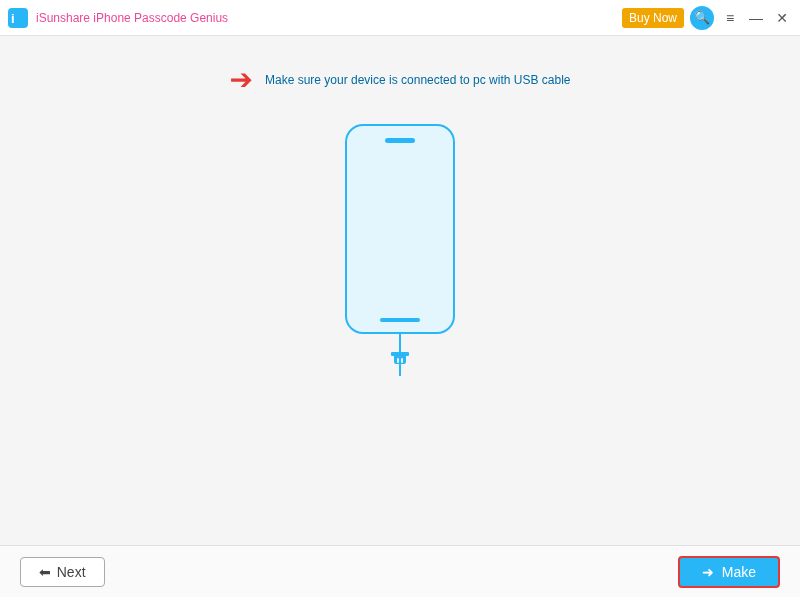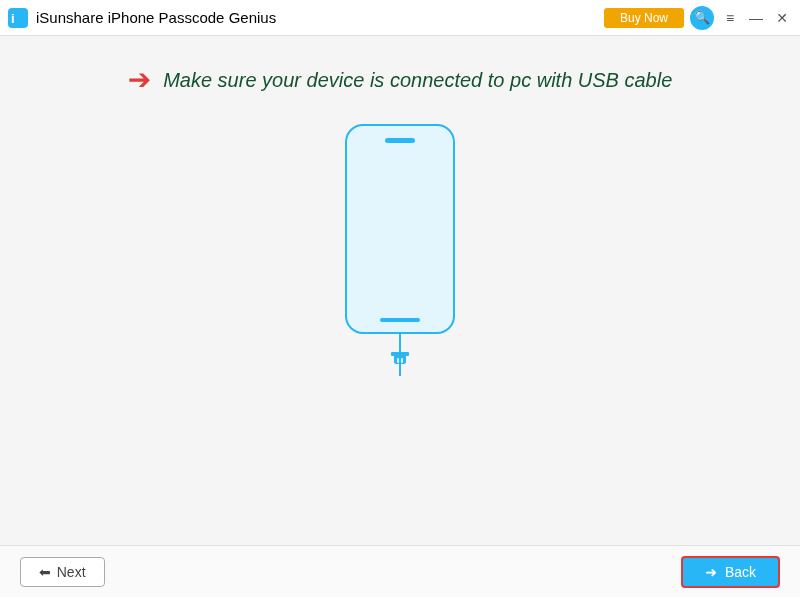--- a/index.html
+++ b/index.html
@@ -22,34 +22,34 @@
       user-select: none;
     }
     .title-bar-logo {
       width: 20px;
       height: 20px;
       margin-right: 8px;
       flex-shrink: 0;
     }
     .title-bar-text {
       flex: 1;
-      font-size: 15px;
-      color: #000000;
+      font-size: 12px;
+      color: #ec4899;
     }
     .title-bar-actions {
       display: flex;
       align-items: center;
       gap: 6px;
     }
     .btn-buynow {
       background: #f0a500;
       color: white;
       border: none;
       border-radius: 3px;
-      padding: 3px 16px;
+      padding: 3px 7px;
       font-size: 12px;
       cursor: pointer;
     }
     .title-icon-btn {
       width: 24px;
       height: 24px;
       background: #29b6f6;
       border-radius: 50%;
       border: none;
       cursor: pointer;
@@ -90,24 +90,23 @@
       align-items: center;
       gap: 12px;
       margin-bottom: 30px;
     }
     .arrow-icon {
       color: #e53935;
       font-size: 28px;
       line-height: 1;
     }
     .instruction-text {
-      font-size: 20px;
-      color: #14532d;
+      font-size: 12px;
+      color: #0369a1;
       font-weight: 400;
-      font-style: italic;
     }
 
     
     .phone-container {
       display: flex;
       flex-direction: column;
       align-items: center;
     }
     .phone-frame {
       width: 110px;
@@ -278,15 +277,15 @@
   </div>
 </div>
 
 <div class="footer">
   <button class="btn-back">
     <span>⬅</span>
     <span>Next</span>
   </button>
   <button class="btn-next">
     <span>➜</span>
-    <span>Back</span>
+    <span>Make</span>
   </button>
 </div>
 
 </body></html>

